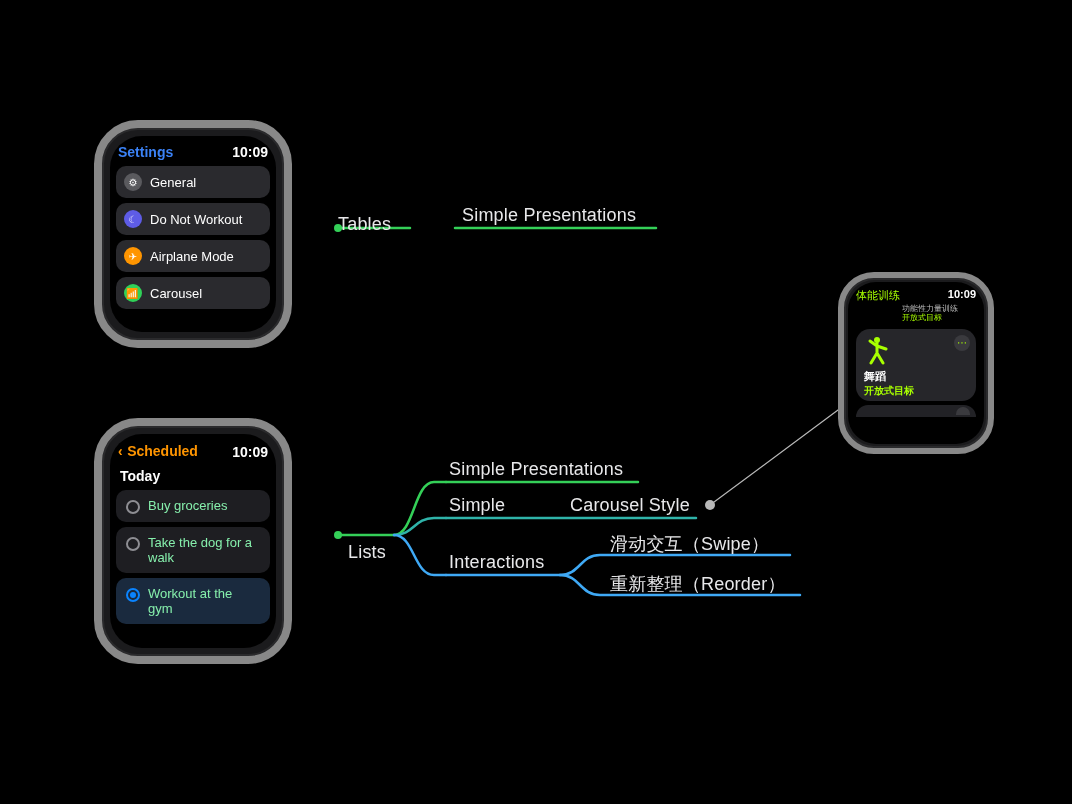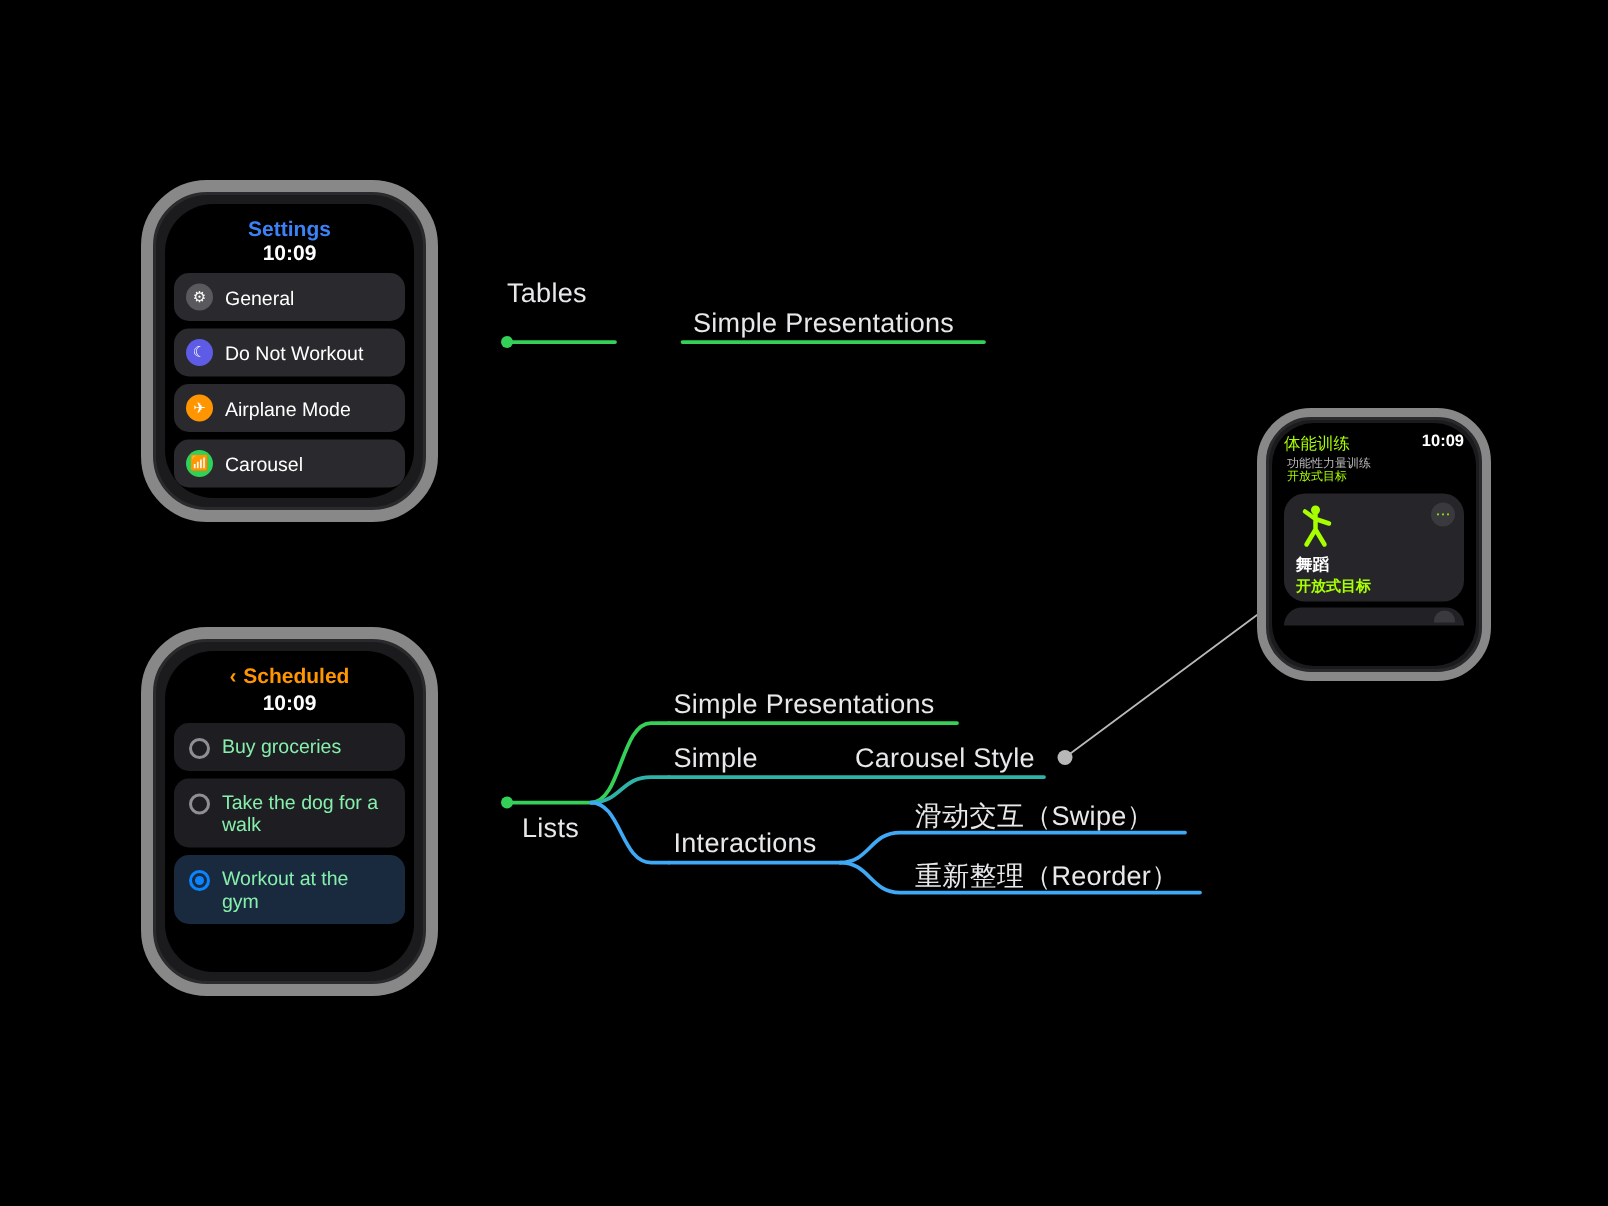--- a/index.html
+++ b/index.html
@@ -33,21 +33,21 @@
     width: 8px; height: 48px;
     background: #7a7a7a;
     border-radius: 4px;
   }
 
   
   #watch1 { left: 94px; top: 120px; width: 198px; height: 228px; }
   #watch1 .crown { right: -14px; top: 50px; }
   #watch1 .side-btn { right: -12px; top: 100px; }
 
-  .hdr { display: flex; justify-content: space-between; align-items: center; padding: 8px 8px 6px 8px; flex-direction: column; }
+  .hdr { display: flex; justify-content: space-between; align-items: flex-end; padding: 8px 8px 6px 8px; }
   .hdr-title { font-size: 14px; font-weight: 600; }
   .hdr-time { font-size: 14px; font-weight: 600; color: #fff; }
   .blue { color: #3b82f6; }
   .orange { color: #ff9500; }
   .lime { color: #a8ff00; }
   .gray { color: #bdbdbd; }
 
   .rows { padding: 0 6px; }
   .row {
     background: #2a2a2e;
@@ -98,21 +98,21 @@
   .radio.active::after {
     content: ""; position: absolute; inset: 2px; border-radius: 50%; background: #0a84ff;
   }
 
   
   #watch3 { left: 838px; top: 272px; width: 156px; height: 182px; border-width: 6px; border-radius: 36px; }
   #watch3 .screen { top: 4px; left: 4px; right: 4px; bottom: 4px; border-radius: 28px; }
   #watch3 .crown { right: -10px; top: 36px; width: 8px; height: 26px; }
   #watch3 .side-btn { right: -8px; top: 70px; width: 6px; height: 36px; }
   .mini-hdr { display: flex; justify-content: space-between; padding: 6px 8px 2px; font-size: 11px; font-weight: 600; }
-  .mini-sub { font-size: 8px; padding: 0 10px 2px; line-height: 1.1; }
+  .mini-sub { font-size: 8px; padding: 0 10px 2px; line-height: 1.1; margin-left: 44px; }
   .card {
     margin: 4px 8px 0 8px;
     background: #26262a;
     border-radius: 14px;
     padding: 6px 8px 8px 8px;
     position: relative;
     height: 72px;
   }
   .card .more {
     position: absolute; top: 6px; right: 6px;
@@ -223,20 +223,21 @@
     <div class="crown"></div>
     <div class="side-btn"></div>
     <div class="screen">
       <div class="hdr">
         <span>
           <span class="back-chevron orange">‹</span>
           <span class="hdr-title orange">Scheduled</span>
         </span>
         <span class="hdr-time">10:09</span>
       </div>
+      <div class="section-title">Today</div>
       <div id="w2rows">
           <div class="todo-row">
             <div class="radio"></div>
             <span>Buy groceries</span>
           </div>
           <div class="todo-row">
             <div class="radio"></div>
             <span>Take the dog for a walk</span>
           </div>
           <div class="todo-row selected">
@@ -269,21 +270,21 @@
         </div>
         <div class="card-title">舞蹈</div>
         <div class="card-sub">开放式目标</div>
       </div>
       <div class="under-card">
         <div class="more2"></div>
       </div>
     </div>
   </div>
 
-  <div class="mlabel" style="left:338px; top:185px;">Tables</div>
+  <div class="mlabel" style="left:338px; top:214px;">Tables</div>
   <div class="mlabel" style="left:462px; top:205px;">Simple Presentations</div>
 
   <div class="mlabel" style="left:348px; top:498px;margin-top:44px;">Lists</div>
   <div class="mlabel" style="left:449px; top:459px;">Simple Presentations</div>
   <div class="mlabel" style="left:449px; top:495px;">Simple</div>
   <div class="mlabel" style="left:570px; top:495px;">Carousel Style</div>
   <div class="mlabel" style="left:449px; top:552px;">Interactions</div>
   <div class="mlabel" style="left:610px; top:532px;">滑动交互（Swipe）</div>
   <div class="mlabel" style="left:610px; top:572px;">重新整理（Reorder）</div>
 

